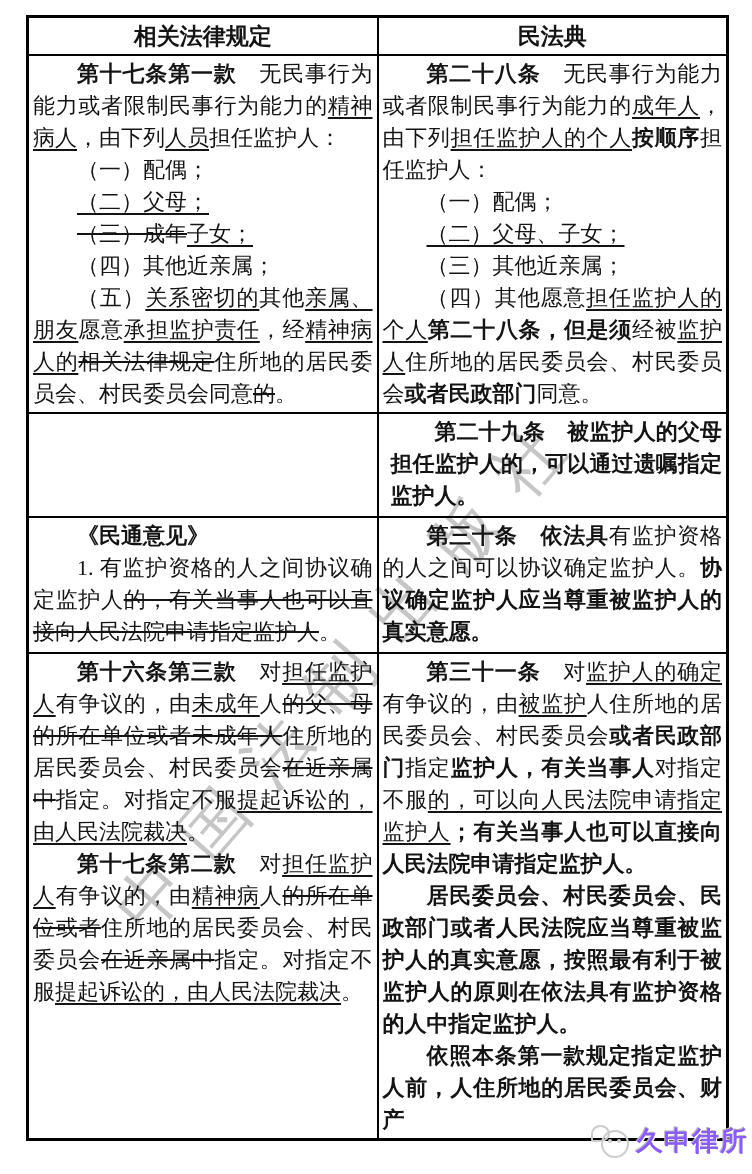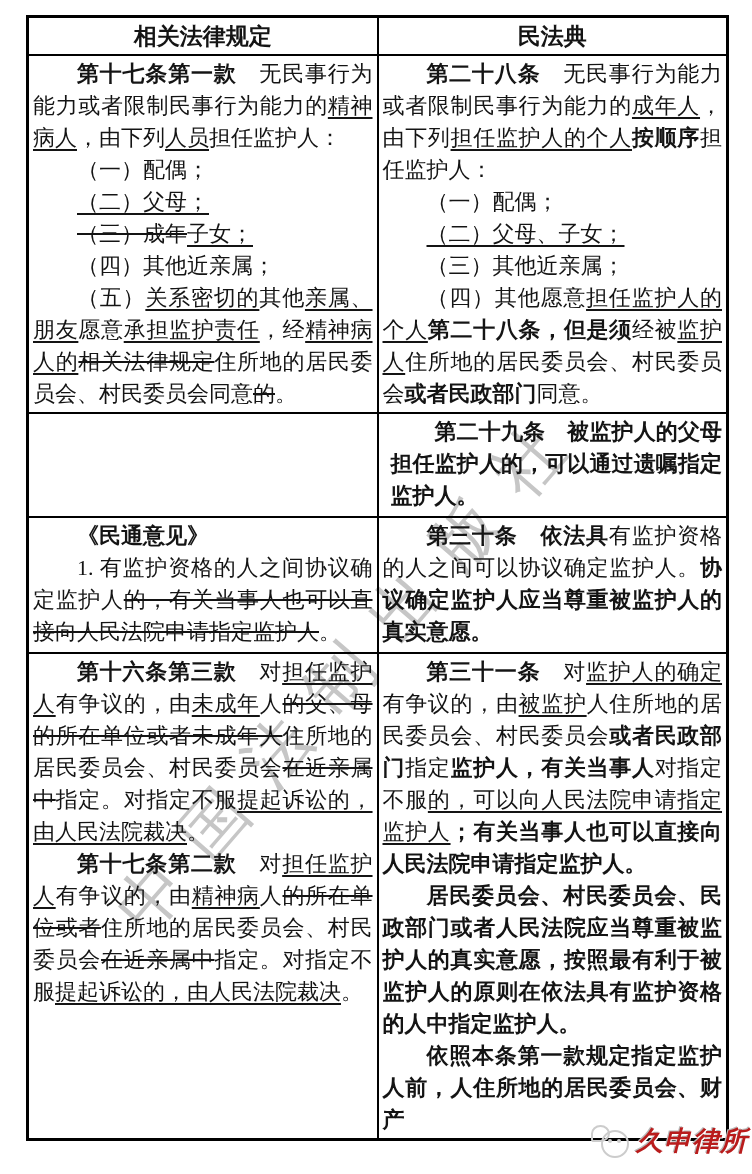--- a/index.html
+++ b/index.html
@@ -45,23 +45,22 @@
   .logo-circle-big {
     position:absolute; right:2px; bottom:2px; width:24px; height:24px;
     border:2px solid #cccccc; border-radius:50%;
   }
   .logo-circle-big::after {
     content:""; position:absolute; left:5px; top:7px; width:4px; height:4px;
     border-radius:50%; background:#cccccc; box-shadow:9px 0 0 #cccccc;
   }
   .logo-text {
     font-family:"Liberation Sans","DejaVu Sans",sans-serif; font-weight:bold;
-    font-size:27px; letter-spacing:1px; color:#b91c1c;
+    font-size:27px; letter-spacing:1px; color:#8b5cf6;
     text-shadow:1px 1px 0 #ffffff, -1px -1px 0 #b9b9b9;
-    font-style:italic;
   }
 </style>
 </head>
 <body>
 
 <div class="page">
 
   <div class="watermark">中国法制出版社</div>
 
   <table class="law-table">

